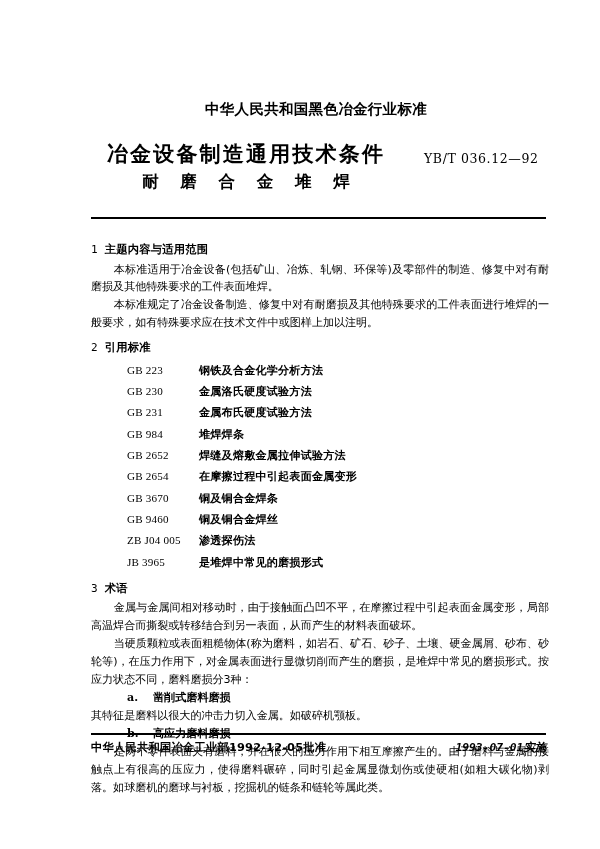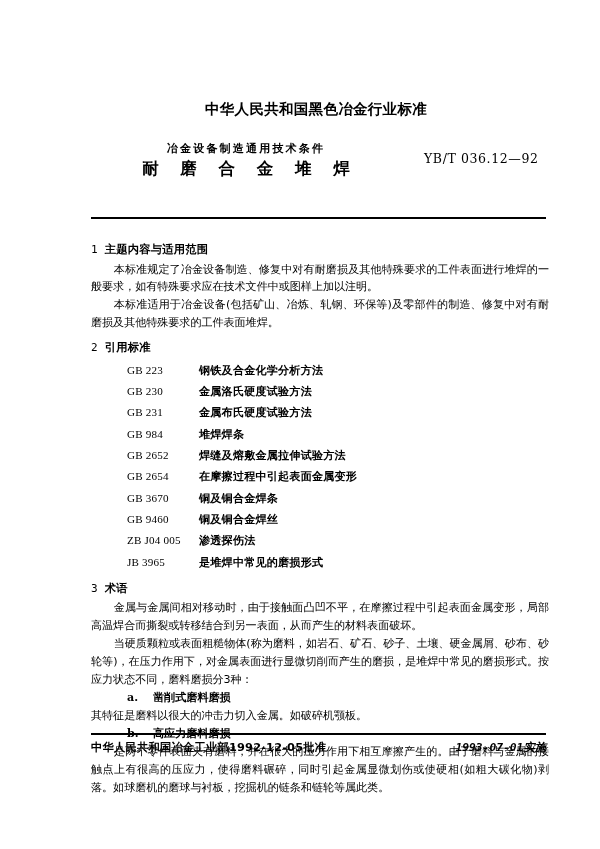--- a/index.html
+++ b/index.html
@@ -36,21 +36,21 @@
   }
 
   .title-block {
     position: absolute;
     left: 75px;
     top: 142px;
     width: 310px;
     text-align: center;
   }
   .title-line-1 {
-    font-size: 11px;
+    font-size: 21px;
     font-weight: bold;
     letter-spacing: 2.2px;
     line-height: 1.35;
     white-space: nowrap;
     font-family: Liberation Mono, monospace;
   }
   .title-line-2 {
     font-size: 16.5px;
     font-weight: bold;
     letter-spacing: 8px;
@@ -190,22 +190,22 @@
 
   <div class="std-number">YB/T  036.12—92</div>
 
   <div class="rule-top"></div>
 
   <div class="body-area">
 
     <div class="sec-head">
       <span class="sec-no">1</span><span>主题内容与适用范围</span>
     </div>
+    <p class="para indent">本标准适用于冶金设备(包括矿山、冶炼、轧钢、环保等)及零部件的制造、修复中对有耐磨损及其他特殊要求的工件表面堆焊。</p>
     <p class="para indent">本标准规定了冶金设备制造、修复中对有耐磨损及其他特殊要求的工件表面进行堆焊的一般要求，如有特殊要求应在技术文件中或图样上加以注明。</p>
-    <p class="para indent">本标准适用于冶金设备(包括矿山、冶炼、轧钢、环保等)及零部件的制造、修复中对有耐磨损及其他特殊要求的工件表面堆焊。</p>
 
     <div class="sec-head">
       <span class="sec-no">2</span><span>引用标准</span>
     </div>
     <ul class="ref-list">
       <li><span class="ref-code">GB 223</span><span class="ref-title">钢铁及合金化学分析方法</span></li>
       <li><span class="ref-code">GB 230</span><span class="ref-title">金属洛氏硬度试验方法</span></li>
       <li><span class="ref-code">GB 231</span><span class="ref-title">金属布氏硬度试验方法</span></li>
       <li><span class="ref-code">GB 984</span><span class="ref-title">堆焊焊条</span></li>
       <li><span class="ref-code">GB 2652</span><span class="ref-title">焊缝及熔敷金属拉伸试验方法</span></li>

